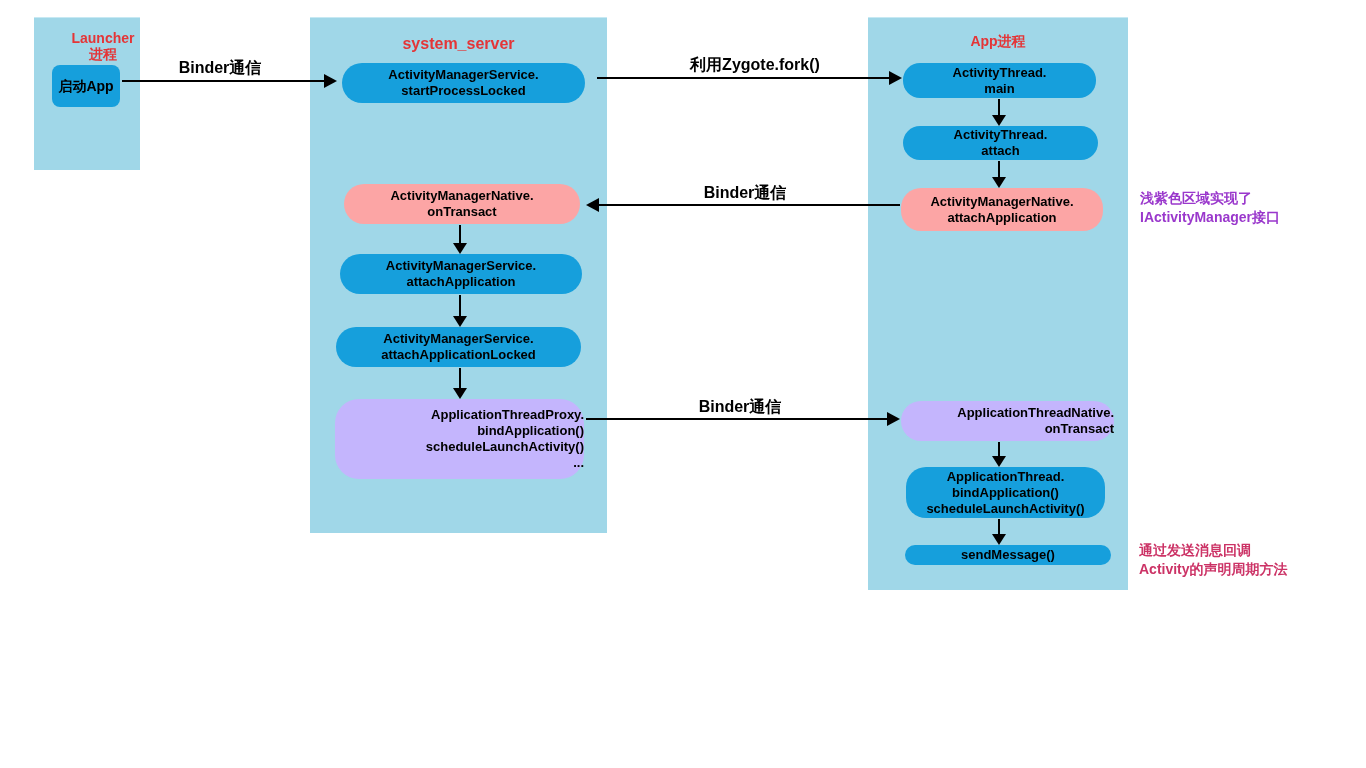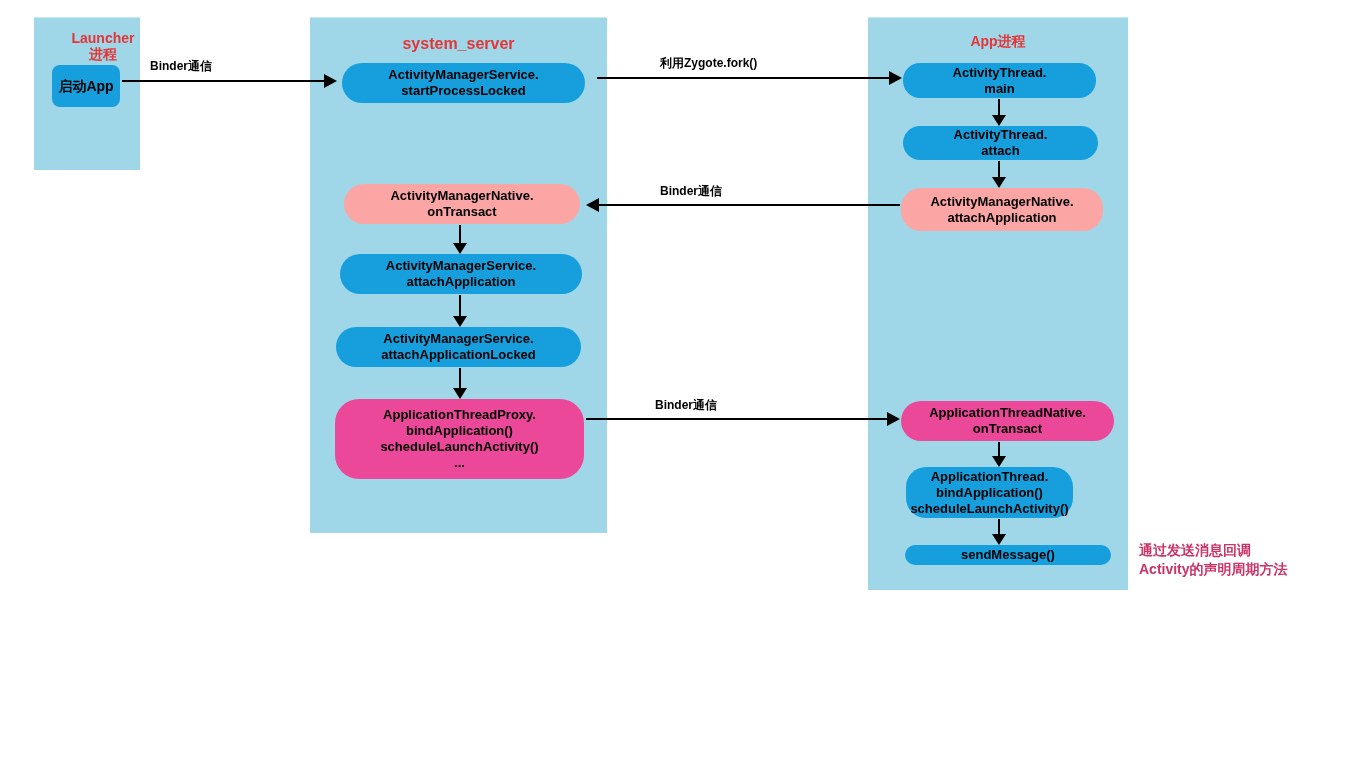--- a/index.html
+++ b/index.html
@@ -19,40 +19,41 @@
   }
   .node {
     position:absolute; display:flex; flex-direction:column;
     align-items:center; justify-content:center;
     font-size:13px; line-height:16px; text-align:center;
     color:#000; font-weight:bold;
   }
   .node span { display:block; }
   .blue   { background:#169fdc; }
   .purple { background:#fca5a5; }
-  .pink   { background:#ec4899; }
+  .pink   { background:#c4b5fd;align-items:flex-end; }
   .harrow { position:absolute; height:2px; background:#000; }
   .harrow.right::after {
     content:""; position:absolute; right:-12px; top:-6px;
     border-top:7px solid transparent; border-bottom:7px solid transparent;
     border-left:13px solid #000;
   }
   .harrow.left::before {
     content:""; position:absolute; left:-12px; top:-6px;
     border-top:7px solid transparent; border-bottom:7px solid transparent;
     border-right:13px solid #000;
   }
   .varrow { position:absolute; width:2px; background:#000; }
   .varrow::after {
     content:""; position:absolute; bottom:-11px; left:-6px;
     border-left:7px solid transparent; border-right:7px solid transparent;
     border-top:11px solid #000;
   }
   .edge-label {
-    position:absolute; font-size:12px; font-weight:bold; color:#000;
+    position:absolute; font-size:16px; font-weight:bold; color:#000;
+    text-align:center;
   }
   .annotation {
     position:absolute; font-size:14px; font-weight:bold; line-height:19px;
     white-space:nowrap;
   }
   .annotation.purple-text { color:#9a38cc; background:none; }
   .annotation.pink-text   { color:#cc3366; background:none; }
 </style>
 </head>
 <body>
@@ -125,21 +126,21 @@
       <span>attachApplication</span>
     </div>
 
     <div class="node pink" style="left:33px; top:383px; width:213px; height:40px; border-radius:20px;">
       <span>ApplicationThreadNative.</span>
       <span>onTransact</span>
     </div>
 
     <div class="varrow" style="left:130px; top:424px; height:14px;"></div>
 
-    <div class="node blue" style="left:38px; top:449px; width:167px; height:51px; border-radius:20px;">
+    <div class="node blue" style="left:38px; top:449px; width:199px; height:51px; border-radius:20px;">
       <span>ApplicationThread.</span>
       <span>bindApplication()</span>
       <span>scheduleLaunchActivity()</span>
     </div>
 
     <div class="varrow" style="left:130px; top:501px; height:15px;"></div>
 
     <div class="node blue" style="left:37px; top:527px; width:206px; height:20px; border-radius:13px;">
       <span>sendMessage()</span>
     </div>
@@ -150,20 +151,24 @@
 
   <div class="edge-label" style="left:660px; top:55px; width:190px;">利用Zygote.fork()</div>
   <div class="harrow right" style="left:597px; top:77px; width:293px;"></div>
 
   <div class="edge-label" style="left:660px; top:183px; width:170px;">Binder通信</div>
   <div class="harrow left" style="left:598px; top:204px; width:302px;"></div>
 
   <div class="edge-label" style="left:655px; top:397px; width:170px;">Binder通信</div>
   <div class="harrow right" style="left:586px; top:418px; width:302px;"></div>
 
+  <div class="annotation purple-text" style="left:1140px; top:189px;">
+    <span style="display:block;">浅紫色区域实现了</span>
+    <span style="display:block;">IActivityManager接口</span>
+  </div>
 
 
   <div class="annotation pink-text" style="left:1139px; top:541px;">
     <span style="display:block;">通过发送消息回调</span>
     <span style="display:block;">Activity的声明周期方法</span>
   </div>
 
 </div>
 
 </body></html>

